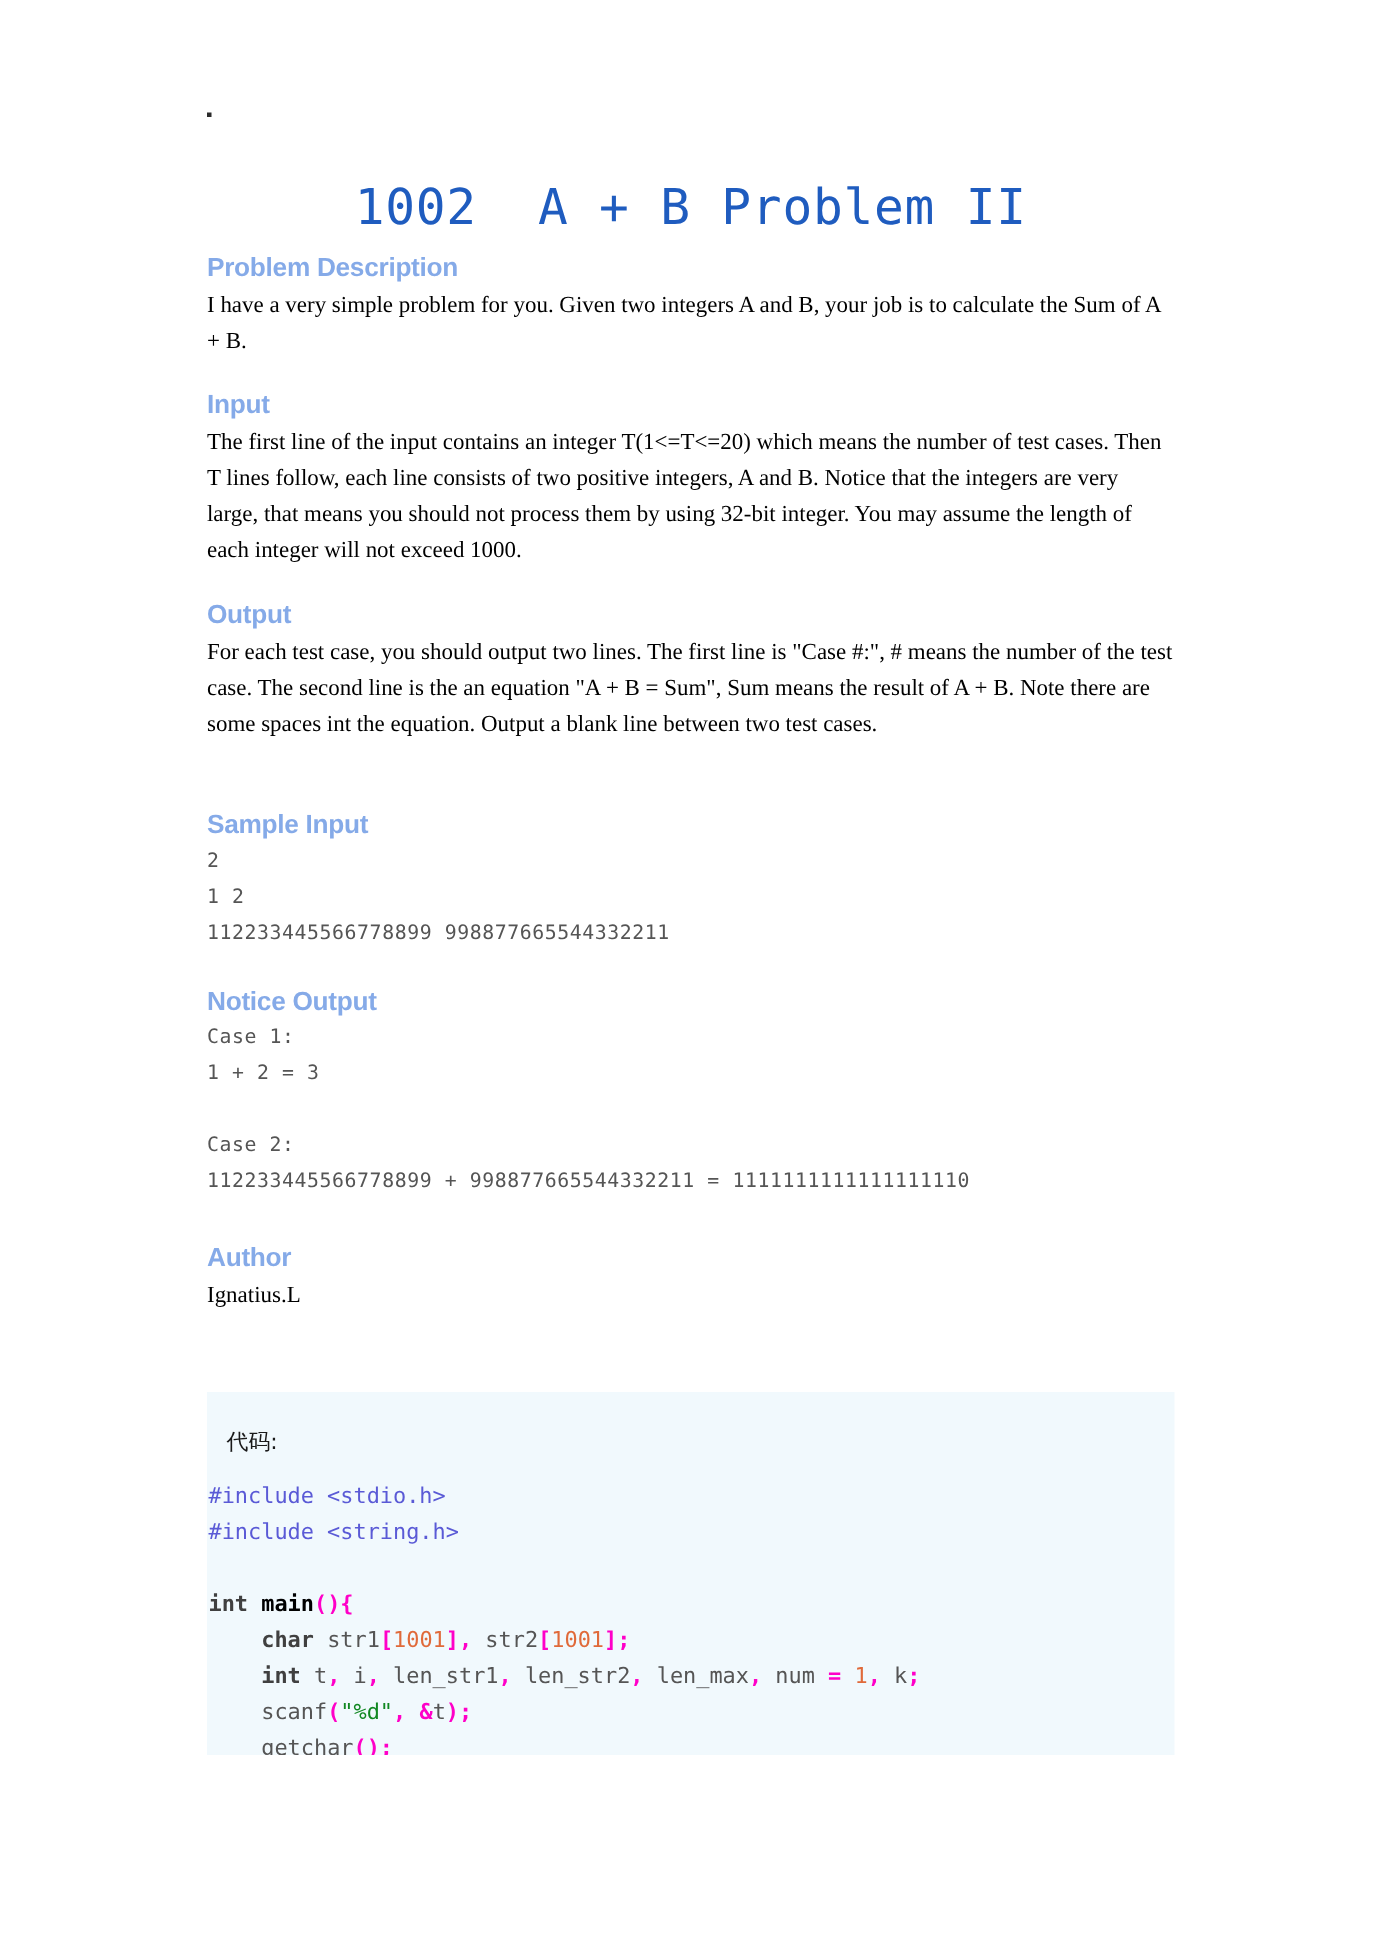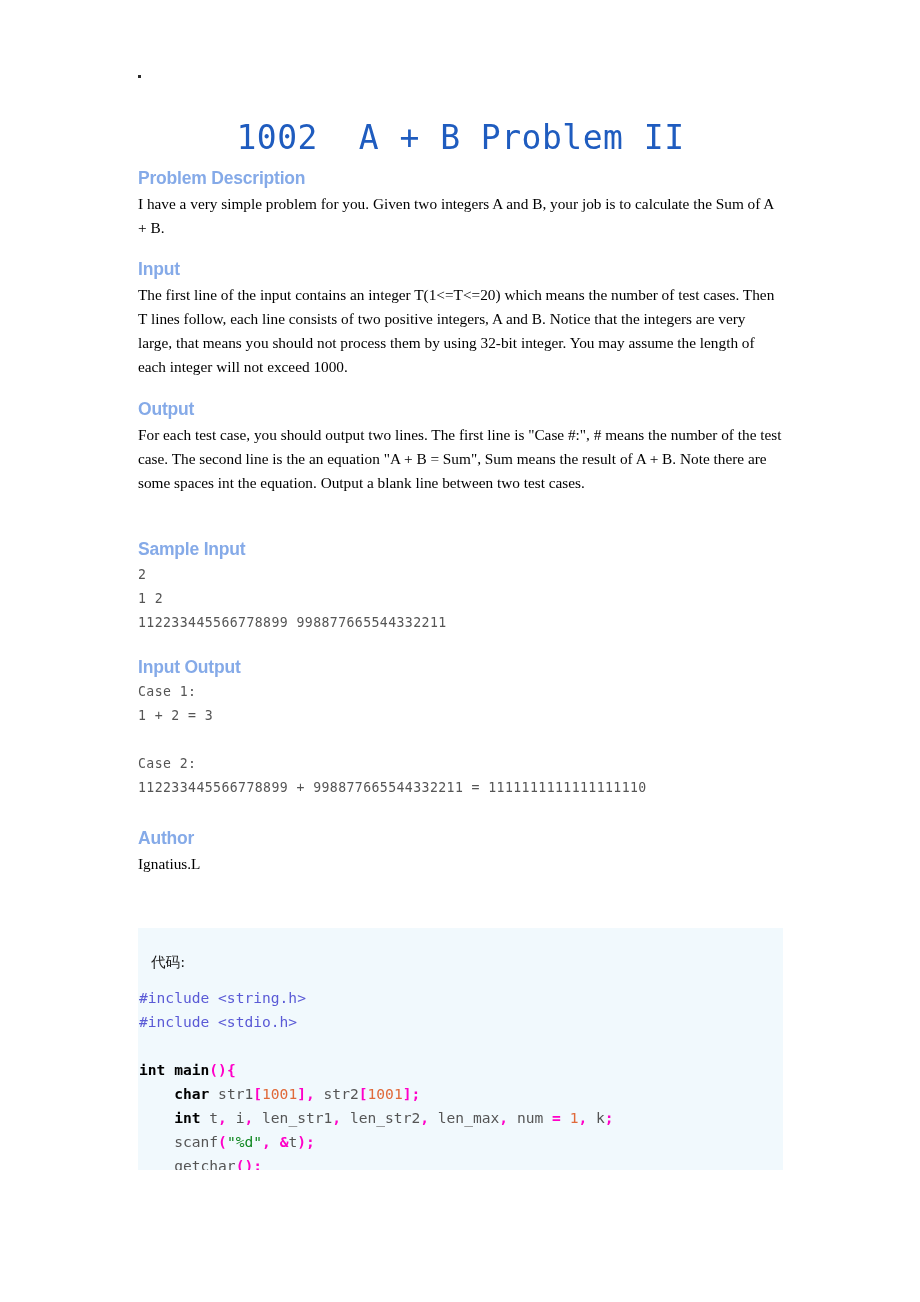--- a/index.html
+++ b/index.html
@@ -129,21 +129,21 @@
     font-family: "DejaVu Sans", sans-serif;
     font-size: 14.6px;
     line-height: 24px;
     white-space: pre;
     margin: 12px;
     padding: 0 0 0 1px;
   }
 
   
   .tk-pre   { color: #5a5ad6; }              
-  .tk-kw    { color: #000000; font-weight: bold; }  
+  .tk-kw    { color: #404040; font-weight: bold; }  
   .tk-fn    { color: #000000; font-weight: bold; }  
   .tk-id    { color: #555555; text-align: right; }              
   .tk-pun   { color: #ff00c8; font-weight: bold; }  
   .tk-num   { color: #e06a3a; }              
   .tk-str   { color: #118822; }              
   .tk-plain { color: #555555; }
 </style>
 </head>
 <body>
 
@@ -172,39 +172,39 @@
       </div>
 
       <div class="section" id="sec-sin">
         <div class="section-head">Sample Input</div>
         <div class="mono-body">2
 1 2
 112233445566778899 998877665544332211</div>
       </div>
 
       <div class="section" id="sec-sout">
-        <div class="section-head">Input Output</div>
+        <div class="section-head">Notice Output</div>
         <div class="mono-body">Case 1:
 1 + 2 = 3
 
 Case 2:
 112233445566778899 + 998877665544332211 = 1111111111111111110</div>
       </div>
 
       <div class="section" id="sec-author">
         <div class="section-head">Author</div>
         <div class="section-body">Ignatius.L</div>
       </div>
     </div>
 
     <div class="codeblock">
       <div class="code-caption">代码:</div>
       <div id="code-lines">
+          <div class="code-line"><span class="tk-pre">#include </span><span class="tk-pre">&lt;stdio.h&gt;</span></div>
           <div class="code-line"><span class="tk-pre">#include </span><span class="tk-pre">&lt;string.h&gt;</span></div>
-          <div class="code-line"><span class="tk-pre">#include </span><span class="tk-pre">&lt;stdio.h&gt;</span></div>
           <div class="code-line">&nbsp;</div>
           <div class="code-line"><span class="tk-kw">int</span><span class="tk-plain"> </span><span class="tk-fn">main</span><span class="tk-pun">(){</span></div>
           <div class="code-line"><span class="tk-plain">    </span><span class="tk-kw">char</span><span class="tk-id"> str1</span><span class="tk-pun">[</span><span class="tk-num">1001</span><span class="tk-pun">]</span><span class="tk-pun">,</span><span class="tk-id"> str2</span><span class="tk-pun">[</span><span class="tk-num">1001</span><span class="tk-pun">];</span></div>
           <div class="code-line"><span class="tk-plain">    </span><span class="tk-kw">int</span><span class="tk-id"> t</span><span class="tk-pun">,</span><span class="tk-id"> i</span><span class="tk-pun">,</span><span class="tk-id"> len_str1</span><span class="tk-pun">,</span><span class="tk-id"> len_str2</span><span class="tk-pun">,</span><span class="tk-id"> len_max</span><span class="tk-pun">,</span><span class="tk-id"> num </span><span class="tk-pun">=</span><span class="tk-plain"> </span><span class="tk-num">1</span><span class="tk-pun">,</span><span class="tk-id"> k</span><span class="tk-pun">;</span></div>
           <div class="code-line"><span class="tk-plain">    </span><span class="tk-id">scanf</span><span class="tk-pun">(</span><span class="tk-str">"%d"</span><span class="tk-pun">,</span><span class="tk-plain"> </span><span class="tk-pun">&amp;</span><span class="tk-id">t</span><span class="tk-pun">);</span></div>
           <div class="code-line"><span class="tk-plain">    </span><span class="tk-id">getchar</span><span class="tk-pun">();</span></div>
           <div class="code-line"><span class="tk-plain">    </span><span class="tk-kw">while</span><span class="tk-pun">(</span><span class="tk-id">t</span><span class="tk-pun">--</span><span class="tk-pun">){</span></div>
         </div>
     </div>
 

